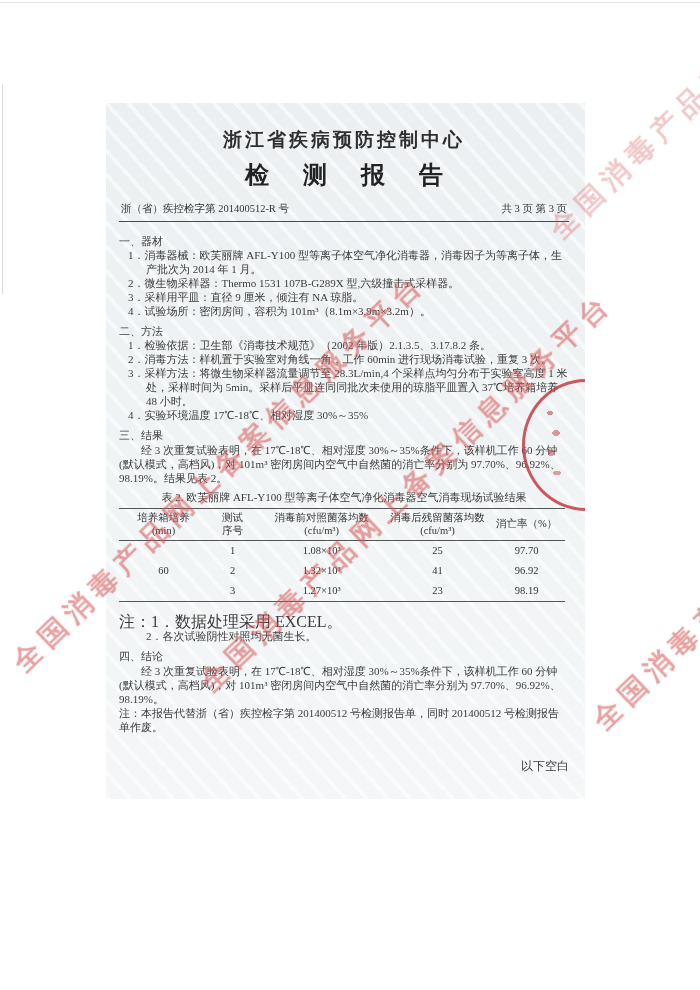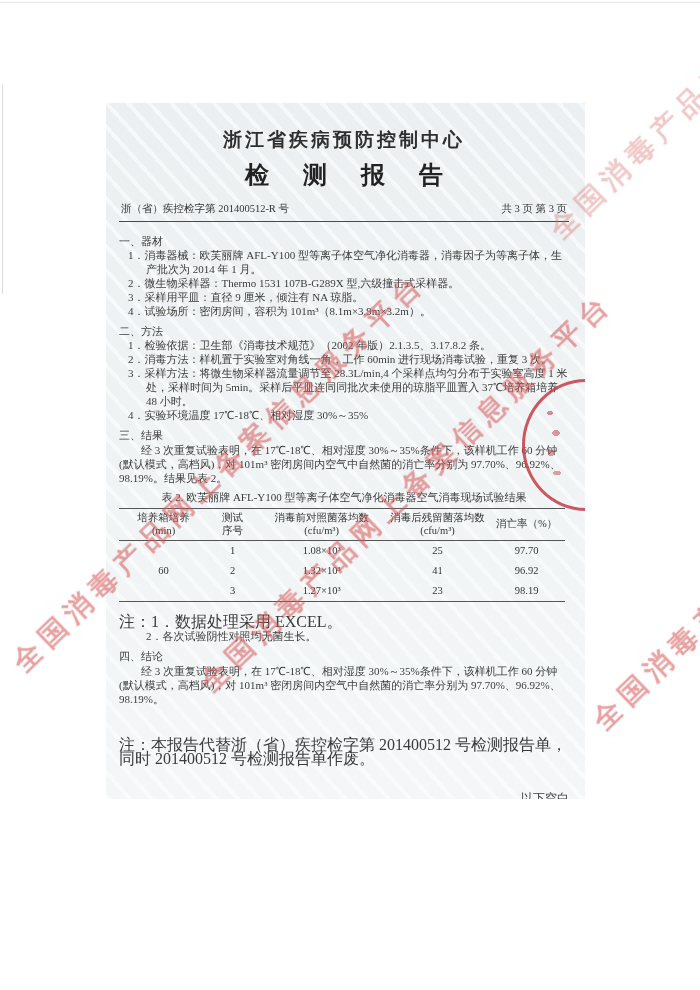--- a/index.html
+++ b/index.html
@@ -61,21 +61,21 @@
     font-weight:normal;text-align:center;vertical-align:middle;
     border-top:1.4px solid #555;border-bottom:1px solid #555;
     padding:3px 1px;line-height:12.5px;
   }
   table.report td{
     text-align:center;vertical-align:middle;padding:4px 1px 5px 1px;
   }
   table.report tr.last td{border-bottom:1.2px solid #555;}
   td.rowspan-cell{border-bottom:1.2px solid #555;}
 
-  .replace-note{font-size:16px;line-height:14px;margin-top:32px;}
+  .replace-note{font-size:11px;line-height:14px;margin-top:0;}
   .footer-blank{font-size:12px;margin-top:24px;text-align:right;}
 
   
   .wm{
     position:absolute;white-space:nowrap;
     font-family:"Liberation Sans",sans-serif;
     font-size:28px;font-weight:bold;letter-spacing:7px;
     color:rgba(213,84,84,0.55);
     transform:rotate(-44deg);transform-origin:0 50%;
     filter:blur(0.4px);

